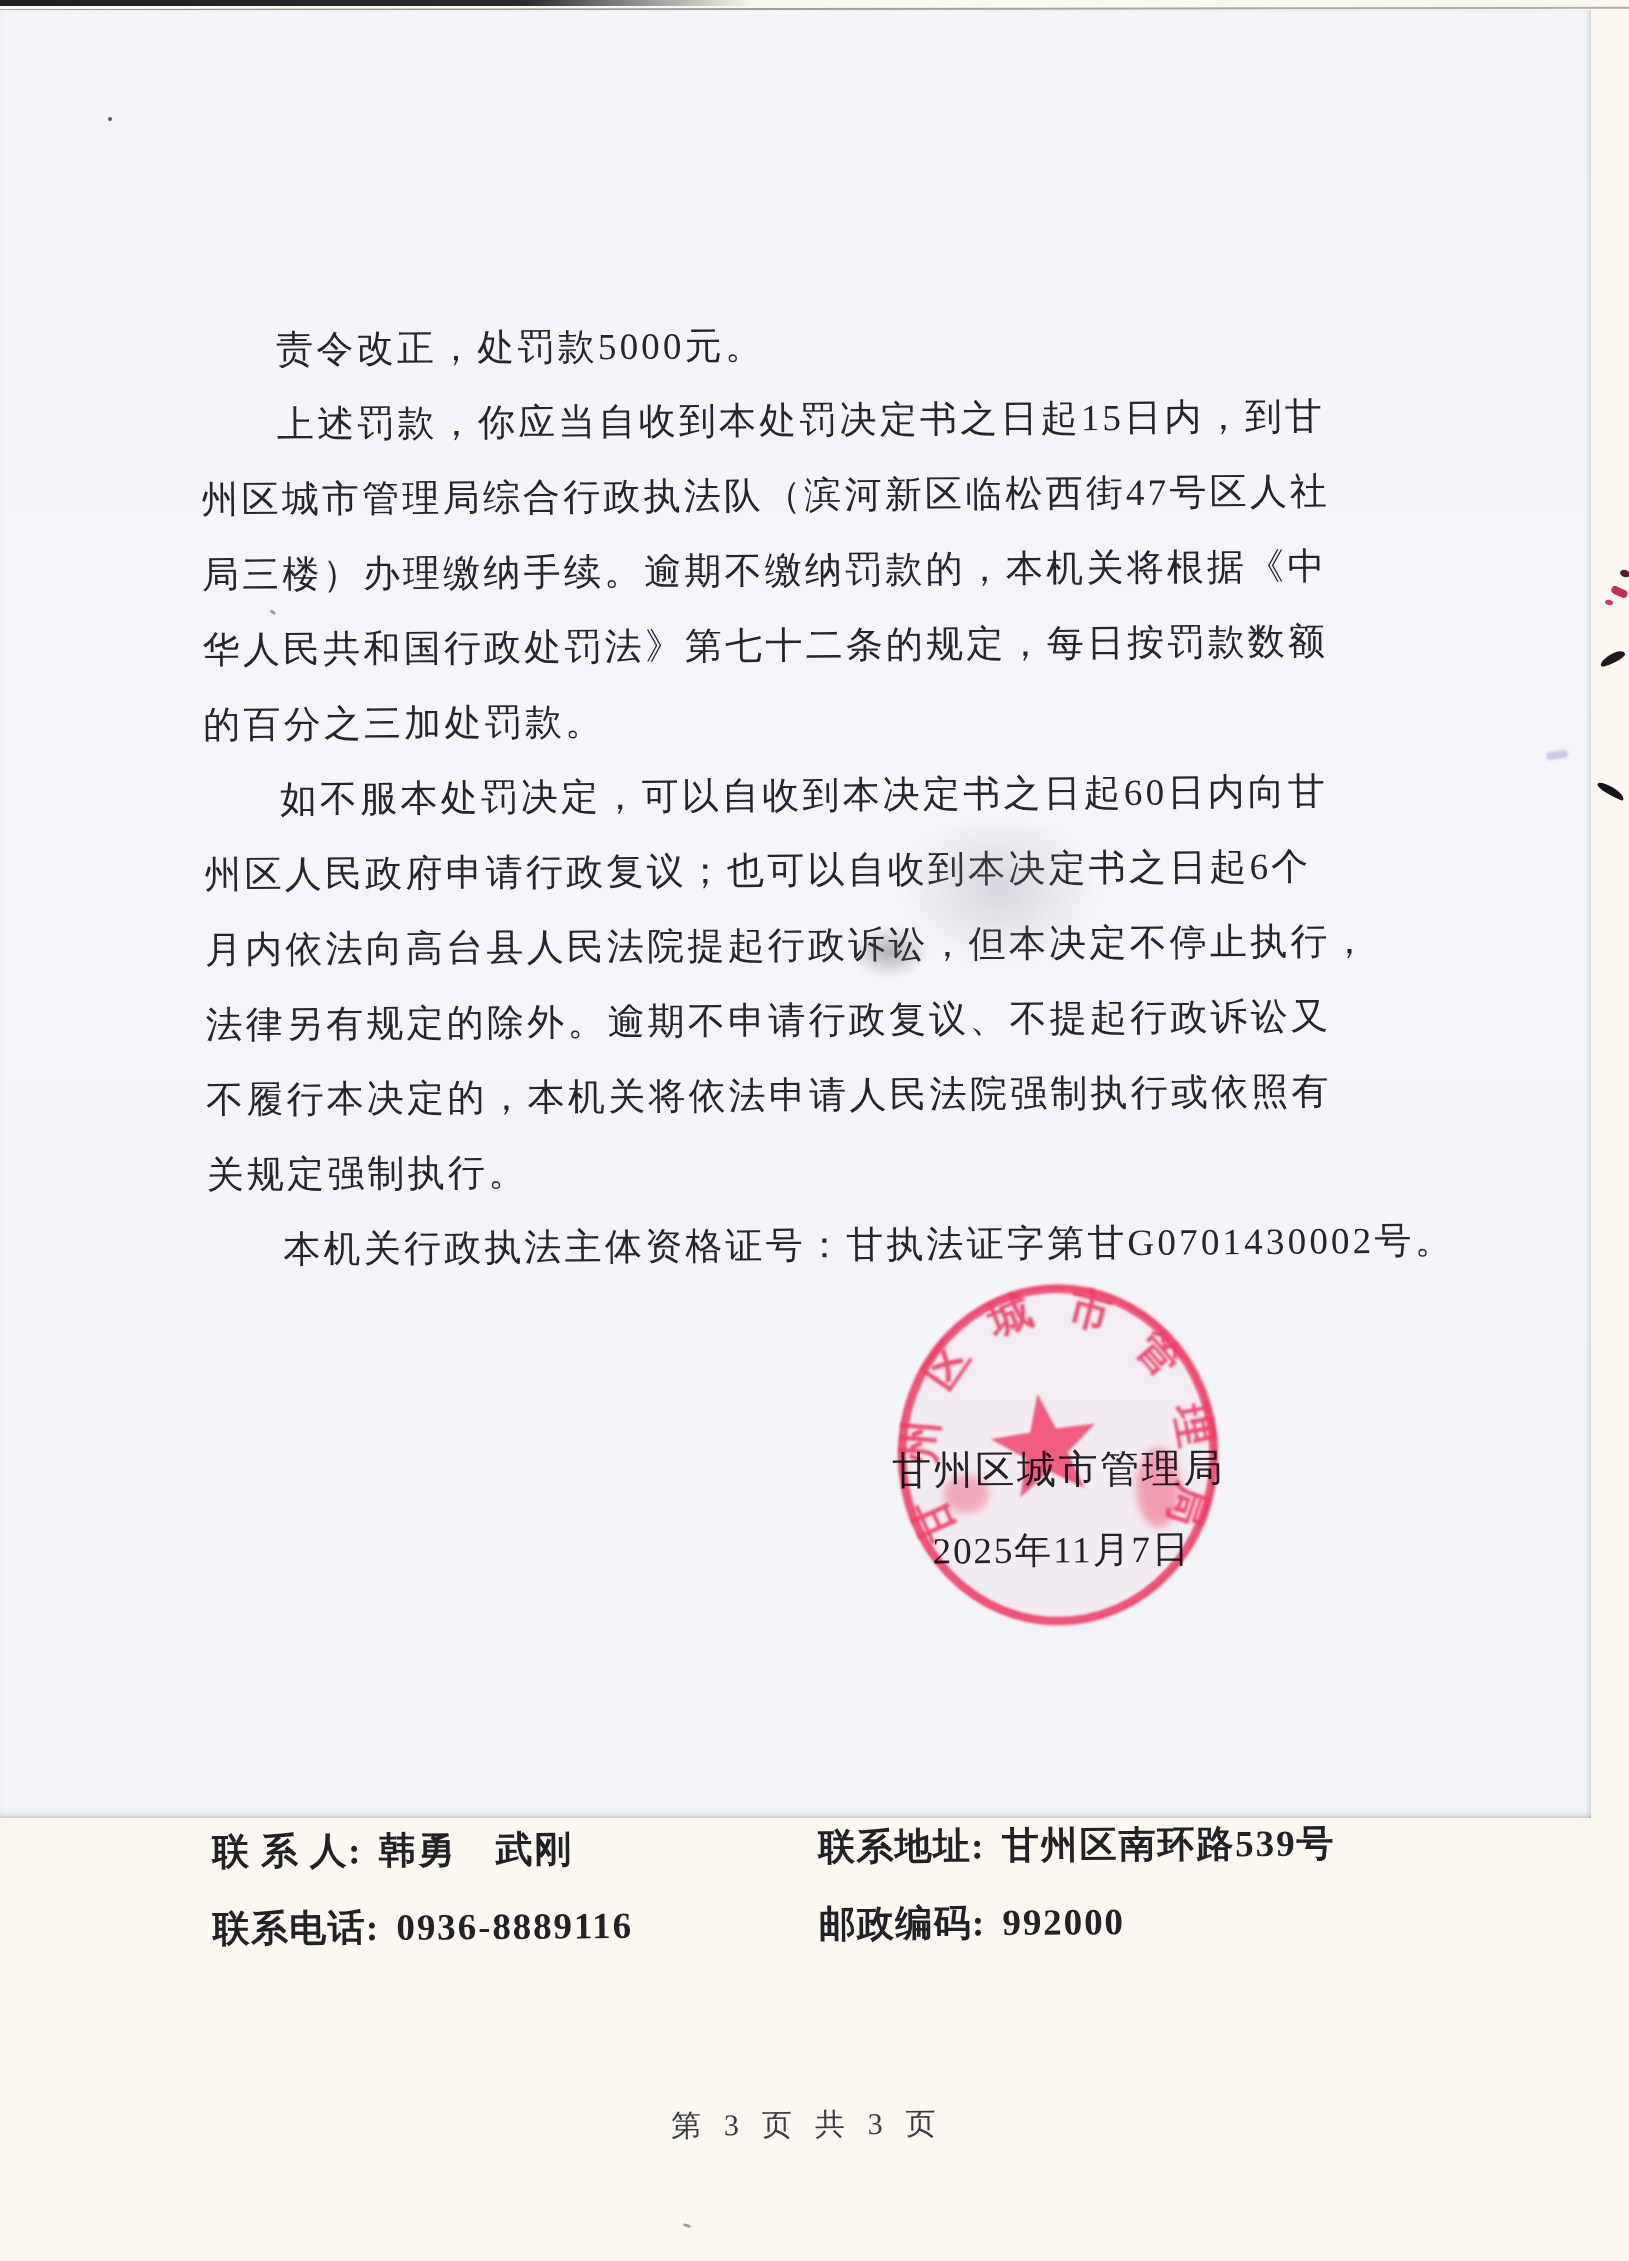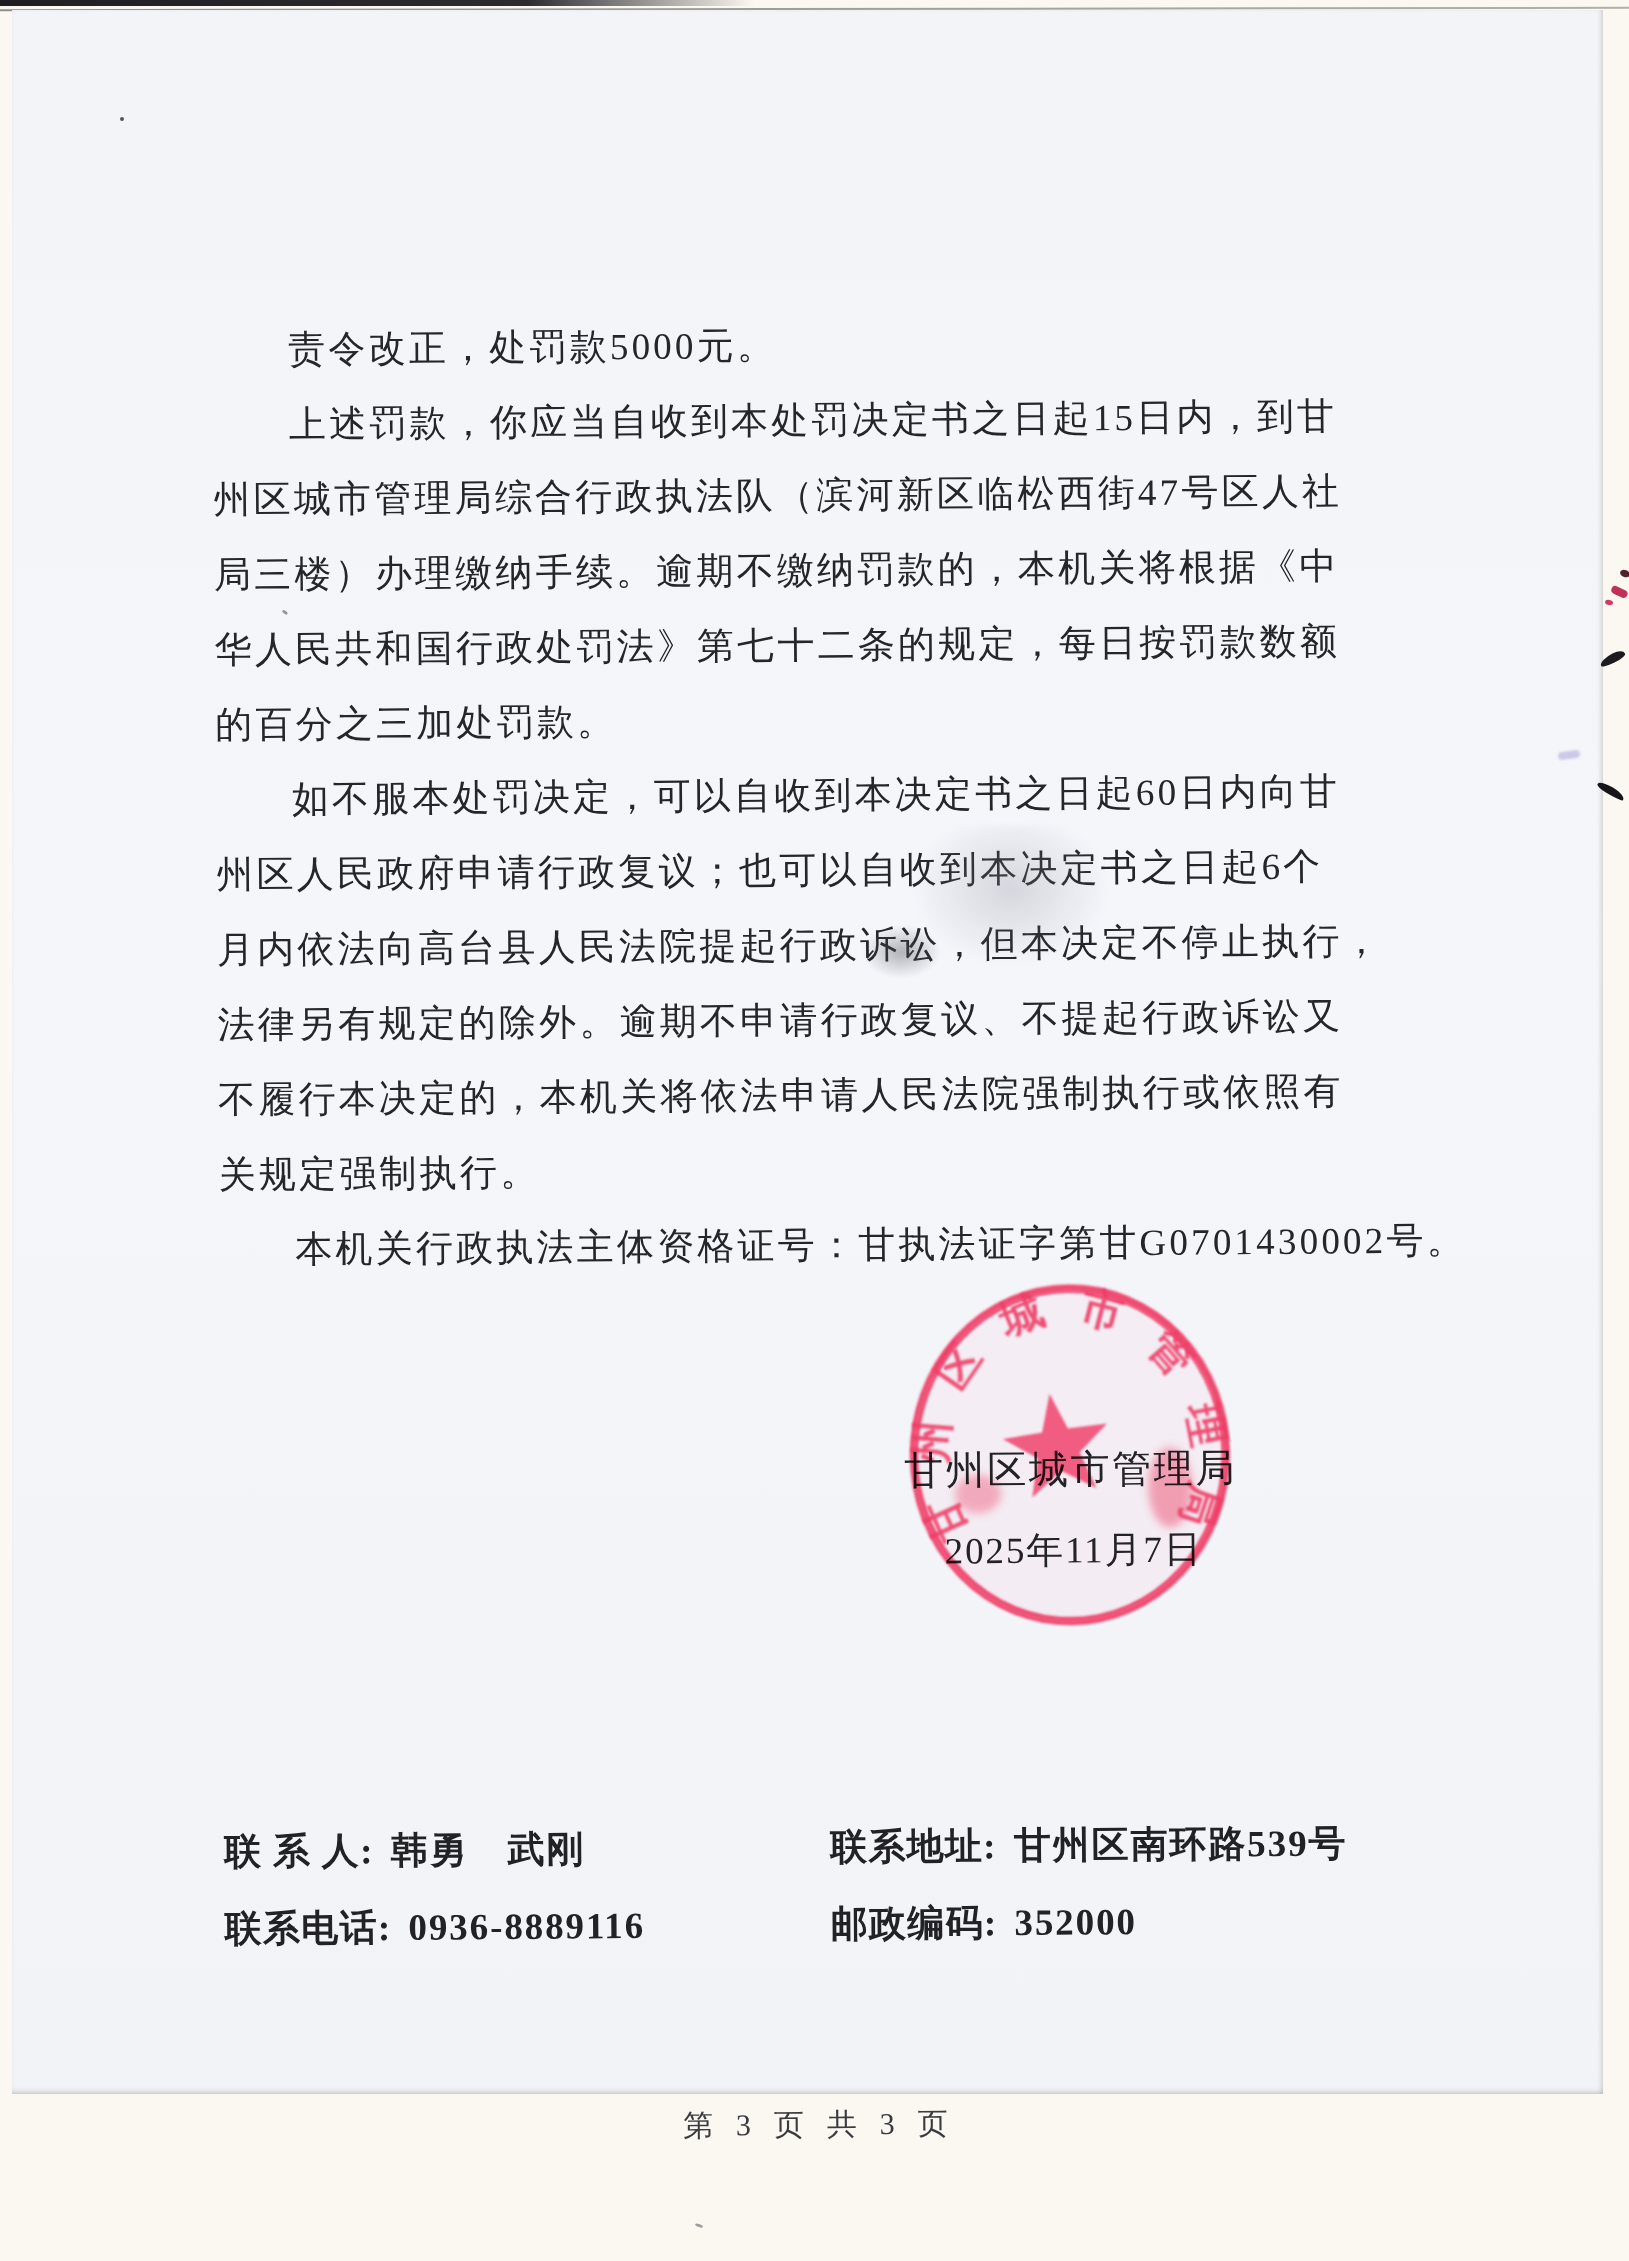--- a/index.html
+++ b/index.html
@@ -13,21 +13,21 @@
     position:absolute; left:0; top:0; width:754px; height:6.4px;
     background:linear-gradient(to right,#1f1f22 0%,#2c2c30 70%,rgba(60,60,64,0) 100%);
   }
   .top-line {
     position:absolute; left:0; top:7.7px; width:1630px; height:1.9px;
     background:linear-gradient(to right,#8f8f89,#a2a29a 60%,#b0b0a8);
     transform:rotate(-0.08deg);
   }
   
   .paper {
-    position:absolute; left:12px; top:9.7px; width:1591px; height:2084px;
+    position:absolute; left:0; top:9.7px; width:1591px; height:1808px;
     background:linear-gradient(180deg,#f3f4f8 0%,#f5f6fa 45%,#f2f3f7 100%);
     box-shadow:inset -3.9px 0 6.4px -3.9px rgba(120,120,115,.45),
                inset 0 -5.2px 7.7px -5.2px rgba(120,120,110,.55);
   }
   
   .content {
     position:absolute; left:0; top:0; width:1591px; height:2242px;
     transform:rotate(-0.45deg); transform-origin:55% 42%;
     color:#25252a;
   }
@@ -150,21 +150,21 @@
         <text font-size="66" fill="#ee2f5a" opacity="0.9" filter="url(#smear)" font-family="Liberation Serif, serif" font-weight="bold">
           <textPath href="#sealArc" startOffset="0" textLength="860" lengthAdjust="spacing">甘州区城市管理局</textPath>
         </text>
       </svg>
 
       <div class="contacts">
         <div class="c-row">
           <span class="c-left"><span>联 系 人:</span><span class="c-val">韩勇　武刚</span></span><span class="c-right"><span>联系地址:</span><span class="c-val">甘州区南环路539号</span></span>
         </div>
         <div class="c-row">
-          <span class="c-left"><span>联系电话:</span><span class="c-val">0936-8889116</span></span><span class="c-right"><span>邮政编码:</span><span class="c-val">352000</span></span>
+          <span class="c-left"><span>联系电话:</span><span class="c-val">0936-8889116</span></span><span class="c-right"><span>邮政编码:</span><span class="c-val">992000</span></span>
         </div>
       </div>
 
       <div class="footer">第 3 页 共 3 页</div>
     </div>
 
     <div class="speck s1"></div>
     <div class="speck s2"></div>
     <div class="speck s3"></div>
     <div class="stain-purple"></div>

